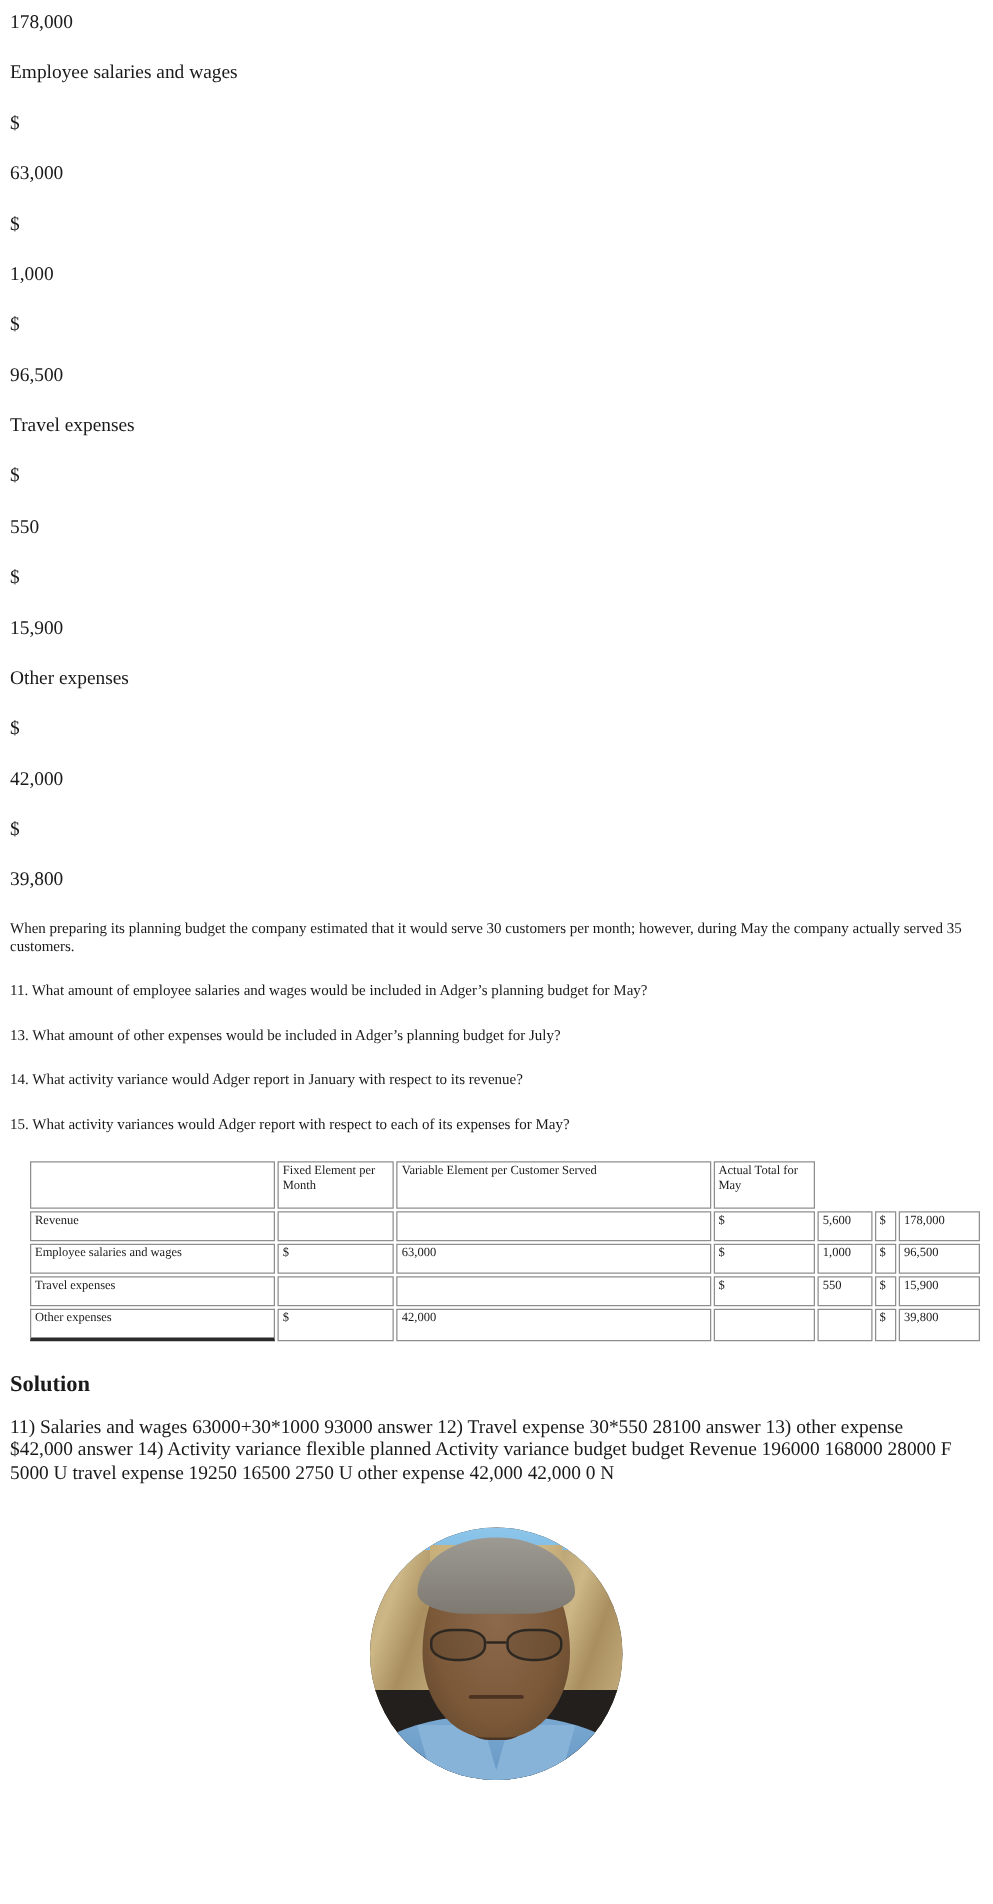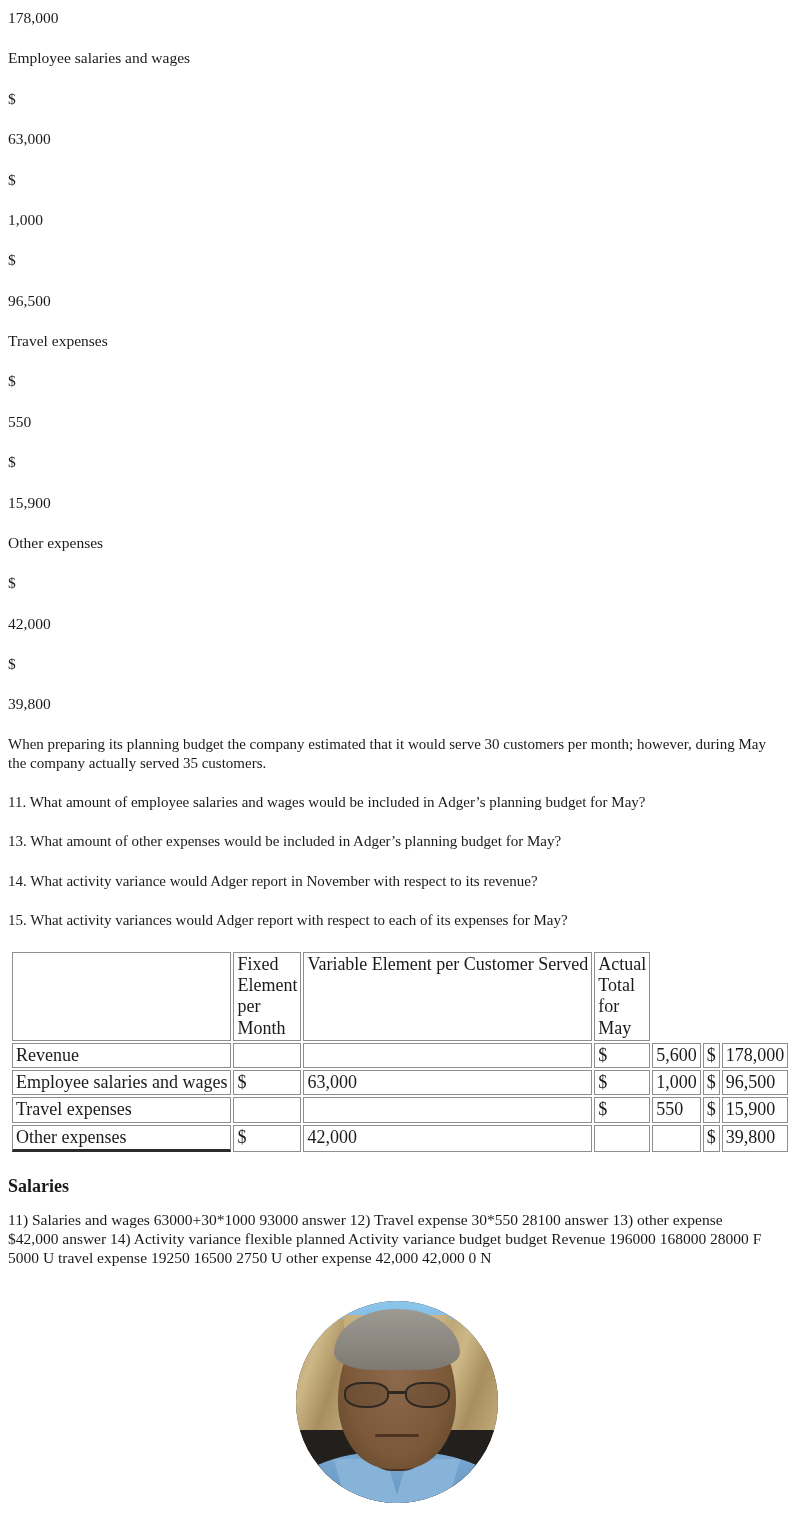--- a/index.html
+++ b/index.html
@@ -23,32 +23,32 @@
   
   .line {
     font-size: 15.5px;
     line-height: 1.25;
     margin: 0 0 21px 0;
     white-space: pre-wrap;
   }
 
   
   .para {
-    font-size: 15px;
+    font-size: 12px;
     line-height: 1.28;
     margin: 0 0 20px 0;
   }
   .para.intro { margin-bottom: 20px; }
 
   
   table.budget {
     border-collapse: separate;
     border-spacing: 2px;
-    margin: 18px 0 0 2px;
-    font-size: 18px;
+    margin: 18px 0 0 14px;
+    font-size: 10px;
     line-height: 1.18;
     table-layout: fixed;
   }
   table.budget td {
     border: 1px solid #8e8e8e;
     padding: 1px 3px;
     vertical-align: top;
     background: #fff;
     overflow: hidden;
     white-space: nowrap;
@@ -184,22 +184,22 @@
     <p class="line">$</p>
     <p class="line">42,000</p>
     <p class="line">$</p>
     <p class="line">39,800</p>
   </div>
 
   <p class="para intro">When preparing its planning budget the company estimated that it would serve 30 customers per month; however, during May the company actually served 35 customers.</p>
 
   <div>
     <p class="para">11. What amount of employee salaries and wages would be included in Adger’s planning budget for May?</p>
-    <p class="para">13. What amount of other expenses would be included in Adger’s planning budget for May?</p>
-    <p class="para">14. What activity variance would Adger report in November with respect to its revenue?</p>
+    <p class="para">13. What amount of other expenses would be included in Adger’s planning budget for July?</p>
+    <p class="para">14. What activity variance would Adger report in January with respect to its revenue?</p>
     <p class="para">15. What activity variances would Adger report with respect to each of its expenses for May?</p>
   </div>
 
   <table class="budget">
     <tbody>
       <tr>
         <td class="c-label tall"></td>
         <td class="c-fixed tall" style="white-space:normal">Fixed Element per Month</td>
         <td class="c-variable tall">Variable Element per Customer Served</td>
         <td class="c-actual tall" style="white-space:normal">Actual Total for May</td>
@@ -241,21 +241,21 @@
         <td class="c-fixed row-cell">$</td>
         <td class="c-variable row-cell">42,000</td>
         <td class="c-actual row-cell"></td>
         <td class="c-num row-cell"></td>
         <td class="c-dollar row-cell">$</td>
         <td class="c-total row-cell">39,800</td>
       </tr>
     </tbody>
   </table>
 
-  <h3 class="solution">Salaries</h3>
+  <h3 class="solution">Solution</h3>
   <div class="solution-body">
     <span class="sol-line">11) Salaries and wages 63000+30*1000 93000 answer 12) Travel expense 30*550 28100 answer 13) other expense</span>
     <span class="sol-line">$42,000 answer 14) Activity variance flexible planned Activity variance budget budget Revenue 196000 168000 28000 F</span>
     <span class="sol-line">5000 U travel expense 19250 16500 2750 U other expense 42,000 42,000 0 N</span>
   </div>
 
   <div class="avatar-wrap">
     <div class="avatar">
       <div class="av-sky"></div>
       <div class="av-wallL"></div>

